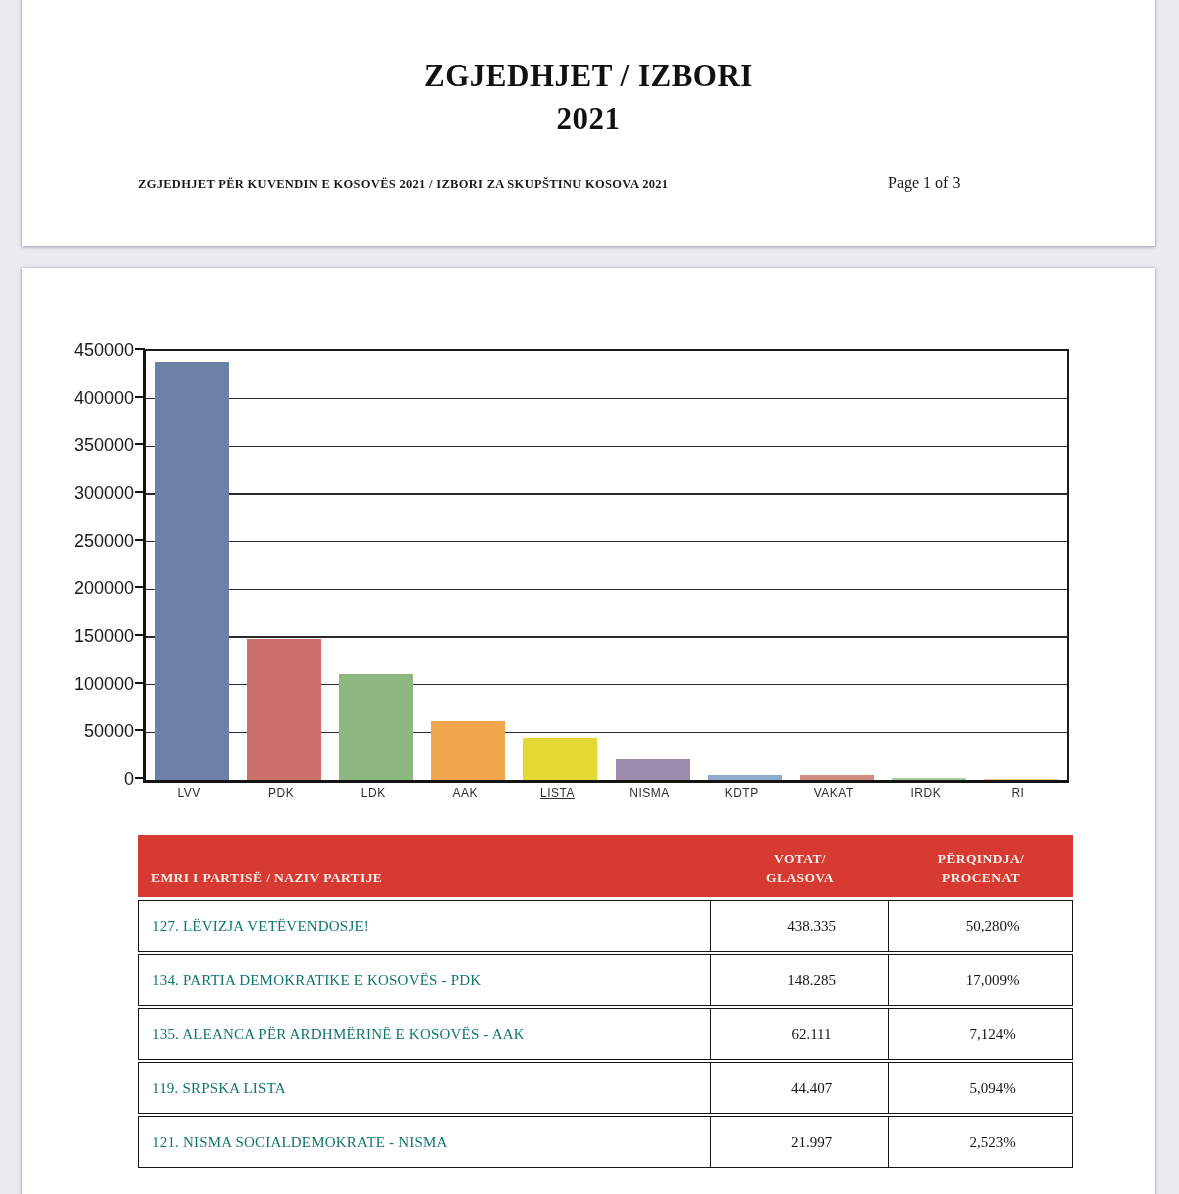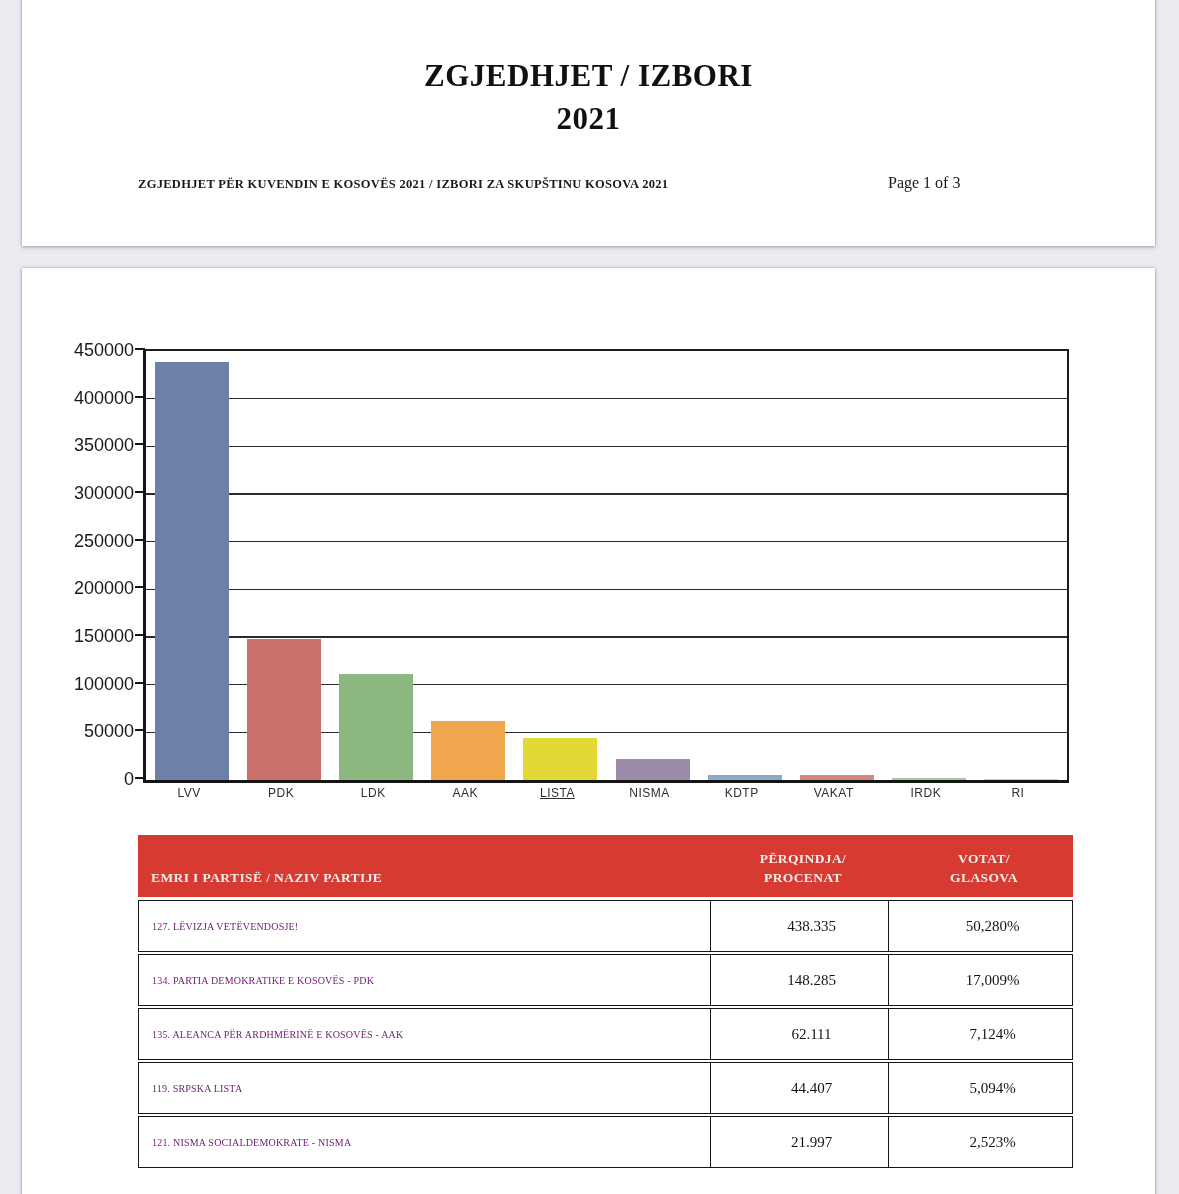--- a/index.html
+++ b/index.html
@@ -67,21 +67,21 @@
     line-height:19px;padding-top:4px;
   }
   .th-votes{width:178px;}
   .th-pct{width:184px;}
   .trow{
     display:flex;height:52px;box-sizing:border-box;background:#fff;
     border:1.6px solid #161616;margin-bottom:2px;
   }
   .td-party{
     width:571px;box-sizing:border-box;display:flex;align-items:center;
-    padding-left:13px;font-size:10px;color:#701a75;letter-spacing:.2px;
+    padding-left:13px;font-size:15px;color:#0f766e;letter-spacing:.2px;
   }
   .td-num{
     box-sizing:border-box;display:flex;align-items:center;justify-content:center;
     font-size:15px;color:#141414;border-left:1.8px solid #161616;padding-left:24px;
   }
   .td-votes{width:178px;}
   .td-pct{flex:1;}
 </style>
 </head>
 <body>
@@ -152,28 +152,28 @@
           <div class="xlabel" style="left: 552.6px; width: 92.1px;">KDTP</div>
           <div class="xlabel" style="left: 644.7px; width: 92.1px;">VAKAT</div>
           <div class="xlabel" style="left: 736.8px; width: 92.1px;">IRDK</div>
           <div class="xlabel" style="left: 828.9px; width: 92.1px;">RI</div>
         </div>
     </div>
 
     <div id="results-table">
       <div class="thead" style="background: rgb(214, 58, 49);">
         <div class="th-party">EMRI I PARTISË / NAZIV PARTIJE</div>
+        <div class="th-num th-votes">
+          <span>VOTAT/</span>
+          <span>GLASOVA</span>
+        </div>
         <div class="th-num th-pct">
           <span>PËRQINDJA/</span>
           <span>PROCENAT</span>
         </div>
-        <div class="th-num th-votes">
-          <span>VOTAT/</span>
-          <span>GLASOVA</span>
-        </div>
       </div>
       <div id="tbody">
           <div class="trow">
             <div class="td-party">127. LËVIZJA VETËVENDOSJE!</div>
             <div class="td-num td-votes">438.335</div>
             <div class="td-num td-pct">50,280%</div>
           </div>
           <div class="trow">
             <div class="td-party">134. PARTIA DEMOKRATIKE E KOSOVËS - PDK</div>
             <div class="td-num td-votes">148.285</div>

